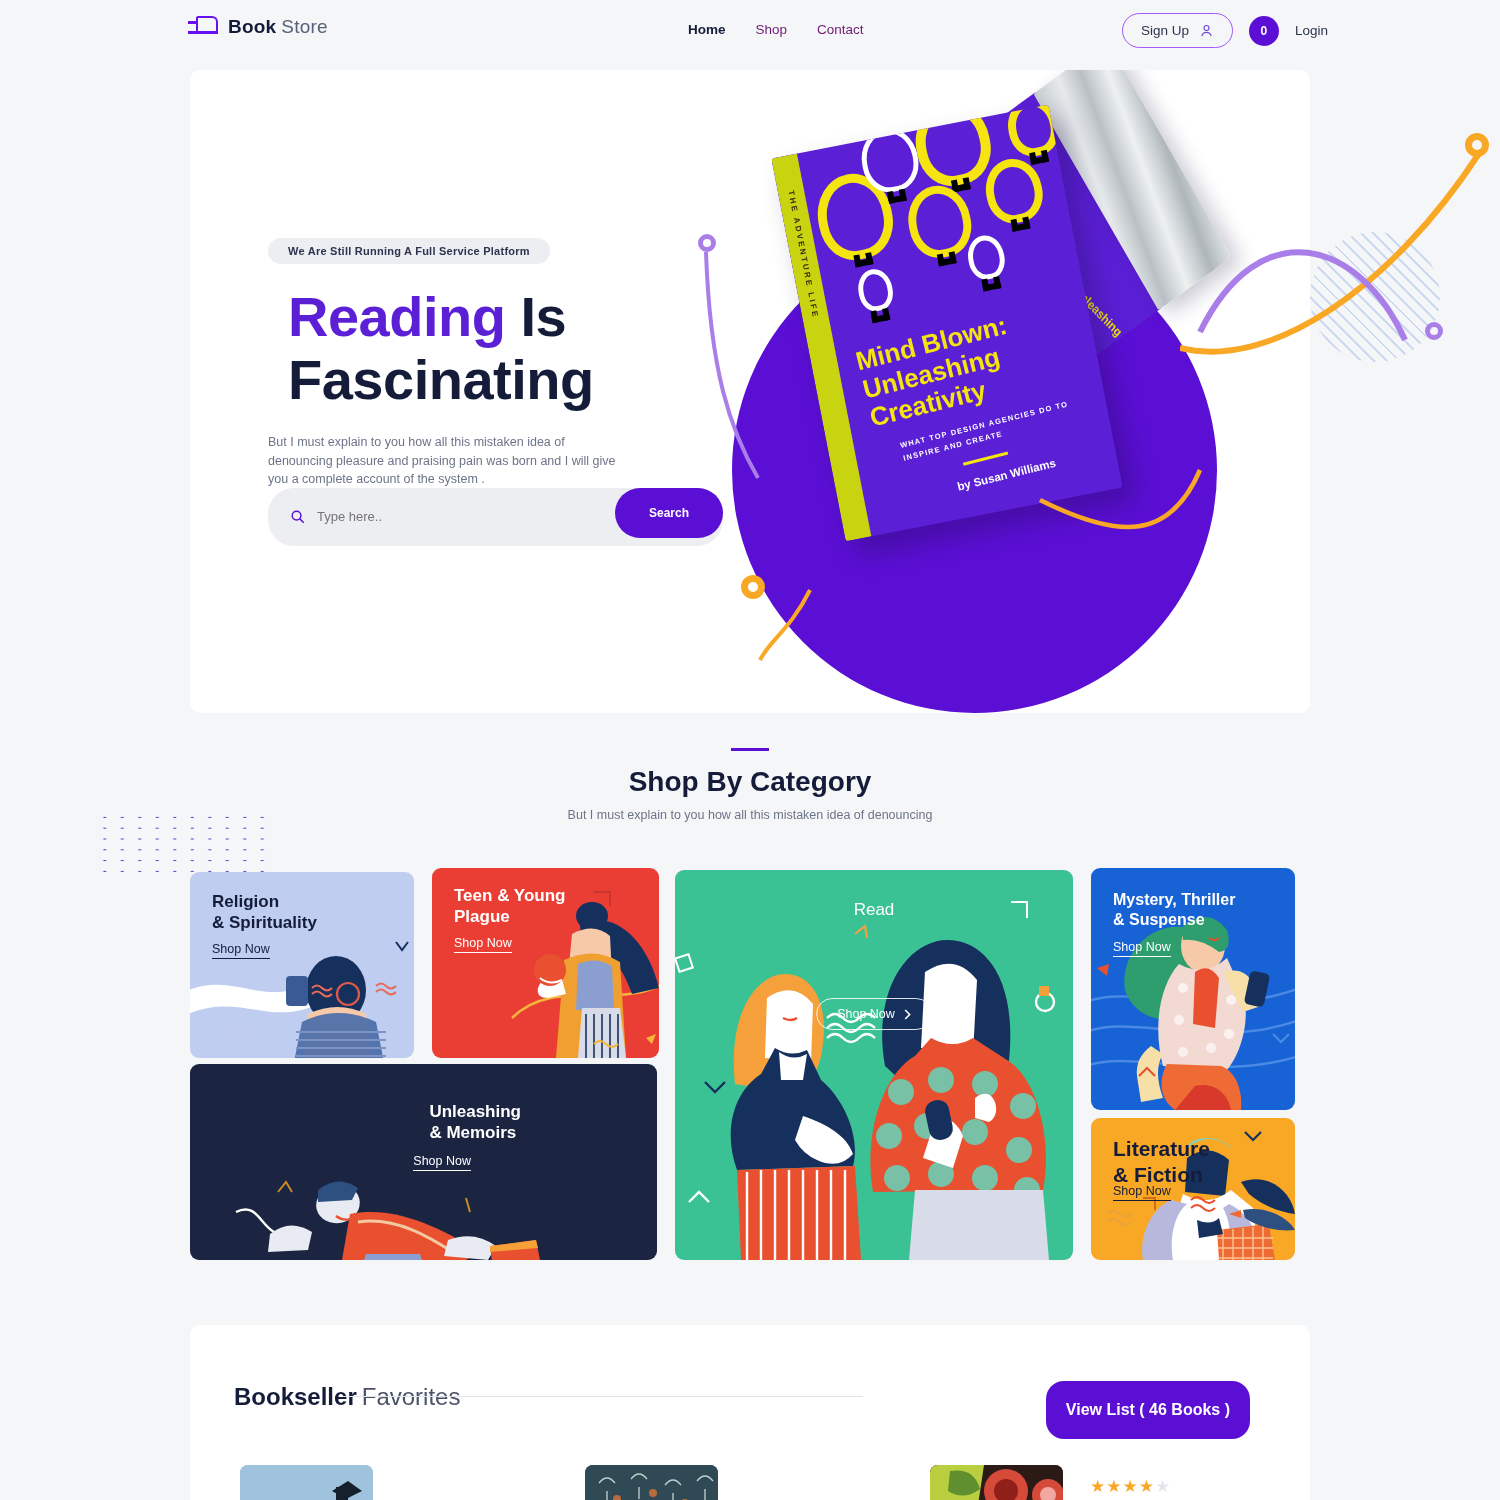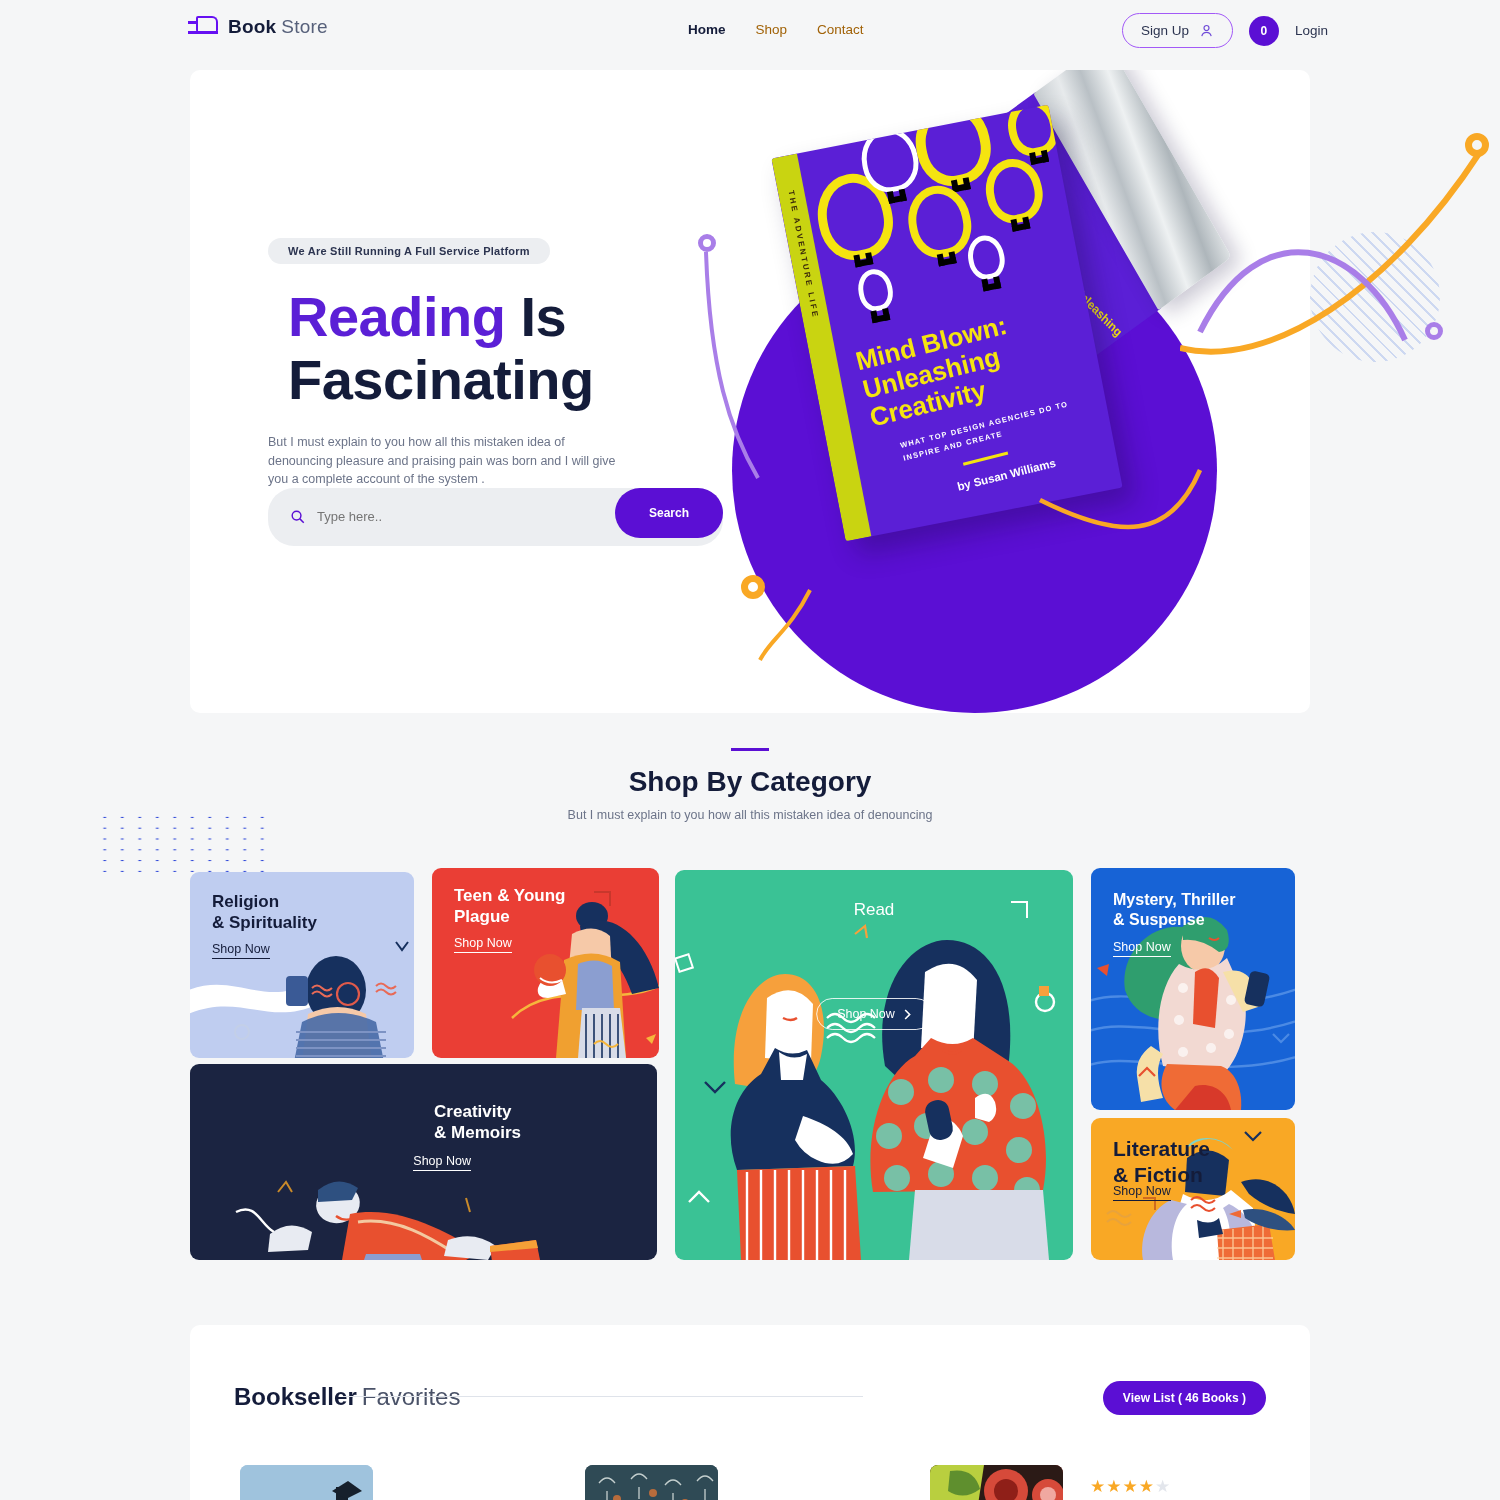--- a/index.html
+++ b/index.html
@@ -32,21 +32,21 @@
   }
   .brand-mark .bm-tick {
     position: absolute; left: 0; top: 5px; width: 9px; height: 2.6px;
     background: #6610f2;
   }
   .brand-text { font-size: 19px; letter-spacing: .2px; }
   .brand-text .b1 { font-weight: bold; color: #141c3a; }
   .brand-text .b2 { font-weight: normal; color: #56607a; margin-left: 5px; }
 
   .nav { position: absolute; left: 688px; top: 22px; display: flex; gap: 30px; }
-  .nav a { font-size: 13.5px; color: #a16207; text-decoration: none; }
+  .nav a { font-size: 13.5px; color: #701a75; text-decoration: none; }
   .nav a.active { color: #141c3a; font-weight: bold; }
 
   .header-right {
     position: absolute; right: 172px; top: 13px;
     display: flex; align-items: center; gap: 16px;
   }
   .signup-btn {
     display: flex; align-items: center; gap: 10px;
     border: 1.4px solid #a259f7; border-radius: 22px;
     padding: 9px 18px; background: transparent;
@@ -252,23 +252,23 @@
   .fav-title {
     position: absolute; left: 44px; top: 58px; font-size: 24px; color: #141c3a;
   }
   .fav-title .ft1 { font-weight: bold; }
   .fav-title .ft2 { font-weight: normal; color: #4a5268; margin-left: 5px; }
   .fav-line {
     position: absolute; left: 343px; top: 1396px; width: 520px; height: 1px;
     background: #dfe3ea;
   }
   .view-list-btn {
-    position: absolute; right: 44px; top: 56px;
+    position: absolute; right: 60px; top: 56px;
     background: #5b0fd4; color: #fff; border: none; border-radius: 18px;
-    padding: 10px 20px; font-size: 12px; font-weight: bold; cursor: pointer;
+    padding: 20px 20px; font-size: 16px; font-weight: bold; cursor: pointer;
     font-family: "Liberation Sans", sans-serif;
   }
   .thumb { position: absolute; border-radius: 8px; overflow: hidden; }
   #thumb-1 { left: 50px; top: 140px; width: 133px; height: 110px;
     background: linear-gradient(180deg, #9fc3dd 0%, #8ab0cf 45%, #2a3a4c 60%, #16202c 100%); }
   #thumb-2 { left: 395px; top: 140px; width: 133px; height: 110px; background: #2f4a55; }
   #thumb-3 { left: 740px; top: 140px; width: 133px; height: 110px;
     background: linear-gradient(120deg, #b9cf3f 0%, #d64a3a 38%, #8f1f18 60%, #2b1a16 100%); }
   .stars {
     position: absolute; left: 1090px; top: 1476px;
@@ -481,21 +481,21 @@
         <path d="M168 158 C 208 152, 244 176, 266 190" stroke="#f3c9a0" stroke-width="3" fill="none"></path>
         <path d="M80 170 q20 -16 42 -2 l-4 18 -40 2 Z" fill="#e8ebf2"></path>
         <path d="M258 176 q26 -10 48 6 l-8 14 -44 -4 Z" fill="#e8ebf2"></path>
         <path d="M300 182 l46 -6 4 20 -48 2 Z" fill="#e8502f"></path>
         <path d="M300 182 l46 -6 2 8 -48 4 Z" fill="#f6a037"></path>
         <path d="M176 190 l54 0 2 6 -58 0 Z" fill="#8b9ed0"></path>
         <path d="M88 128 l8 -10 6 10" stroke="#c98a2a" stroke-width="2" fill="none"></path>
         <path d="M276 134 l4 14" stroke="#c98a2a" stroke-width="2" fill="none"></path>
       </svg>
       <div class="card-title" style="right:136px; top:38px; font-size:17px; color:#ffffff; text-align:left;">
-        <span>Creativity</span><br>
+        <span>Unleashing</span><br>
         <span>&amp; Memoirs</span>
       </div>
       <div class="shop-now" style="right:186px; top:90px; color:#ffffff;">Shop Now</div>
     </div>
 
     <div class="card" id="card-crime">
       <svg class="illu" viewBox="0 0 398 390" preserveAspectRatio="none">
 
         <path d="M60 214 C 52 140, 84 104, 110 104 C 140 104, 156 138, 146 186 C 140 216, 118 222, 96 220 Z" fill="#f6a03c"></path>
         <path d="M92 128 q26 -18 46 6 l-2 58 -46 -4 Z" fill="#ffffff"></path>

